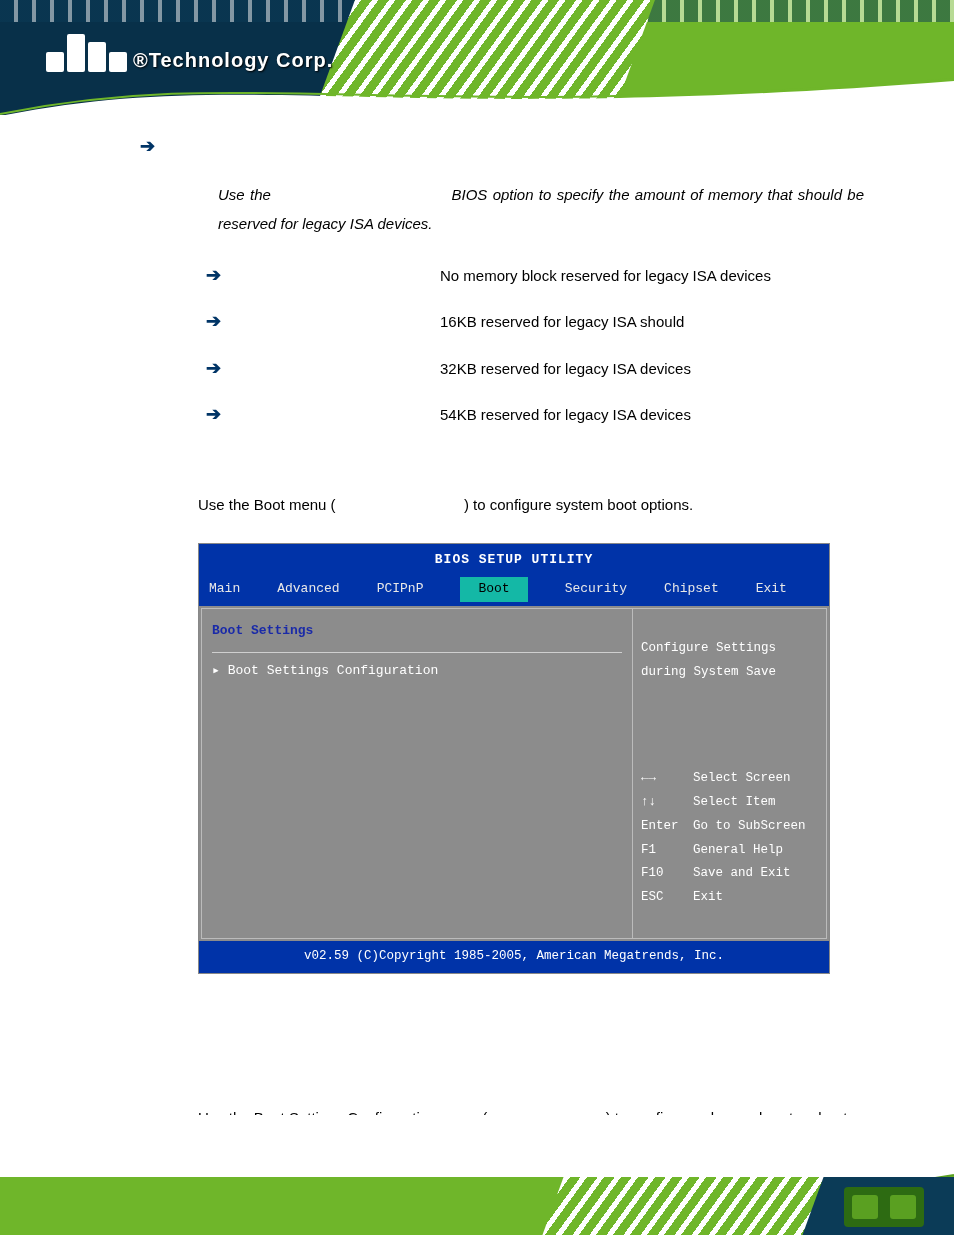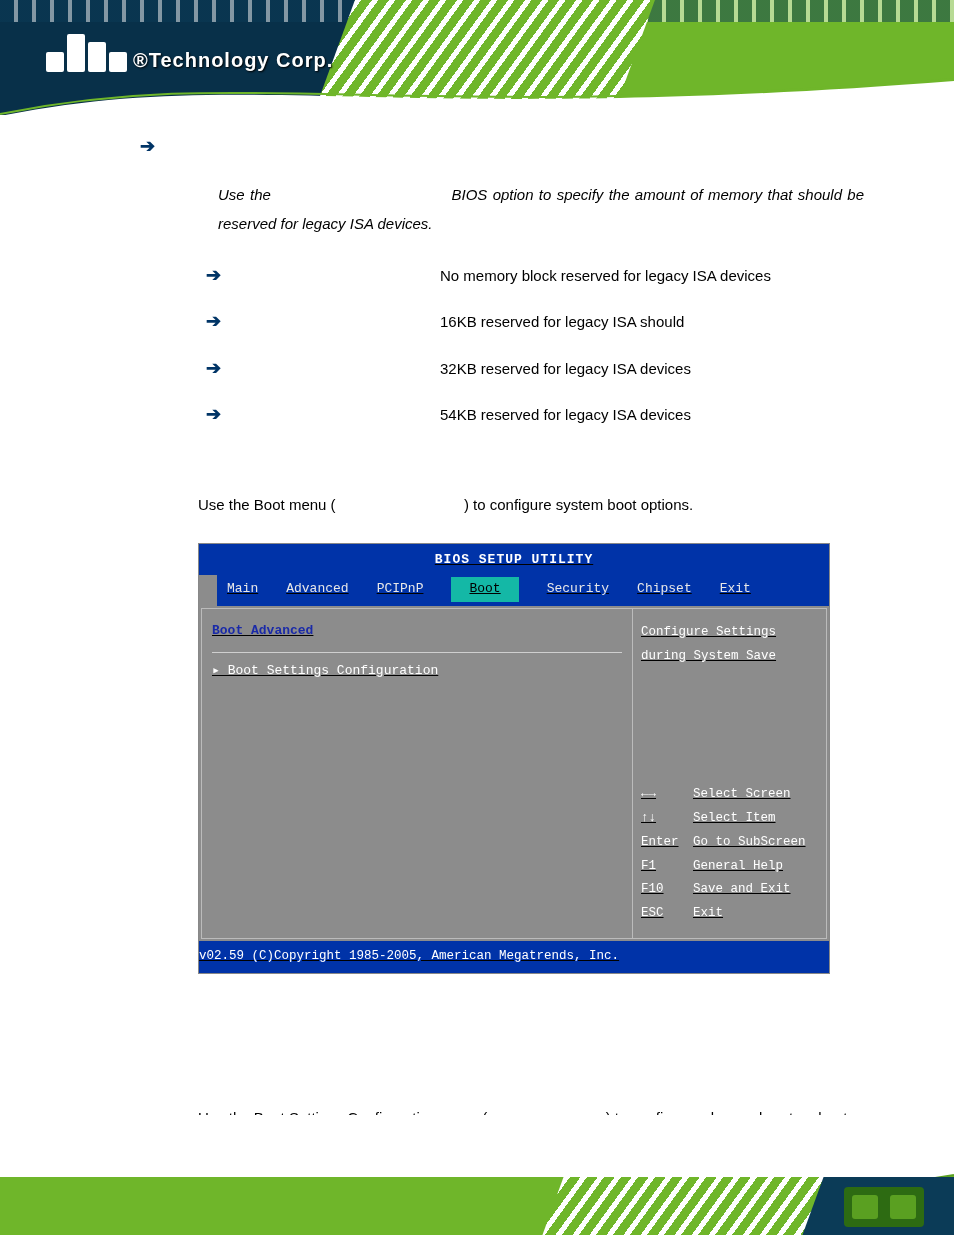--- a/index.html
+++ b/index.html
@@ -87,37 +87,35 @@
   .section-para { margin-left: 58px; margin-top: 60px; margin-bottom: 24px; }
 
   
   .bios {
     margin-left: 58px;
     width: 632px;
     border: 1px solid #888;
     font-family: "Courier New", monospace;
     font-size: 13px;
     background: #8c8c8c;
-    text-decoration: underline;
   }
   .bios-title {
     background: #0033a8;
     color: #fff;
     text-align: center;
     font-weight: bold;
     padding: 4px 0 2px;
     letter-spacing: 1px;
   }
   .bios-tabs {
     background: #0033a8;
     color: #fff;
     display: flex;
     padding: 2px 10px 4px;
-    gap: 28px;
-    margin-left: 18px;
+    gap: 37px;
   }
   .bios-tab { color:#e8e8e8; }
   .bios-tab.sel { color:#fff; background:#14b8a6; padding: 0 18px; color:#000;}
   .bios-body {
     display:flex; height: 335px;
     background:#8c8c8c;
     color:#e8e8e8;
   }
   .bios-left {
     flex: 1 1 auto;
@@ -128,32 +126,33 @@
   }
   .bios-left .heading { color:#1a2aa8; font-weight:bold; margin-bottom:8px; }
   .bios-left .item { color:#fff; }
   .bios-left .sep {
     border-top:1px solid #cfcfcf; margin: 6px 0;
   }
   .bios-right {
     width: 195px;
     border:1px solid #bbb;
     margin:2px 2px 2px 0;
-    padding: 12px 8px;
+    padding: 28px 8px;
     color:#fff;
     display:flex; flex-direction:column; justify-content:space-between;
     font-size:12.5px;
     gap:26px;
   }
   .bios-help-row { display:flex; gap:8px; }
   .bios-help-key { width: 44px; }
   .bios-foot {
     background:#0033a8;
     color:#fff;
-    padding: 4px 0;
+    text-align:center;
+    padding: 4px 12px;
     font-size:12.5px;
   }
 
   .bottom-para { margin-left: 58px; margin-top: 130px; margin-bottom: 20px;}
 
   
   .footer-band {
     position: absolute;
     left:0; right:0; bottom:0;
     height: 120px;
@@ -246,21 +245,21 @@
       <span class="bios-tab">Main</span>
       <span class="bios-tab">Advanced</span>
       <span class="bios-tab">PCIPnP</span>
       <span class="bios-tab sel">Boot</span>
       <span class="bios-tab">Security</span>
       <span class="bios-tab">Chipset</span>
       <span class="bios-tab">Exit</span>
     </div>
     <div class="bios-body">
       <div class="bios-left">
-        <div class="heading">Boot Advanced</div>
+        <div class="heading">Boot Settings</div>
         <div class="sep"></div>
         <div class="item">▸ Boot Settings Configuration</div>
       </div>
       <div class="bios-right">
         <div>
           <div>Configure Settings</div>
           <div>during System Save</div>
         </div>
         <div>
           <div class="bios-help-row">

